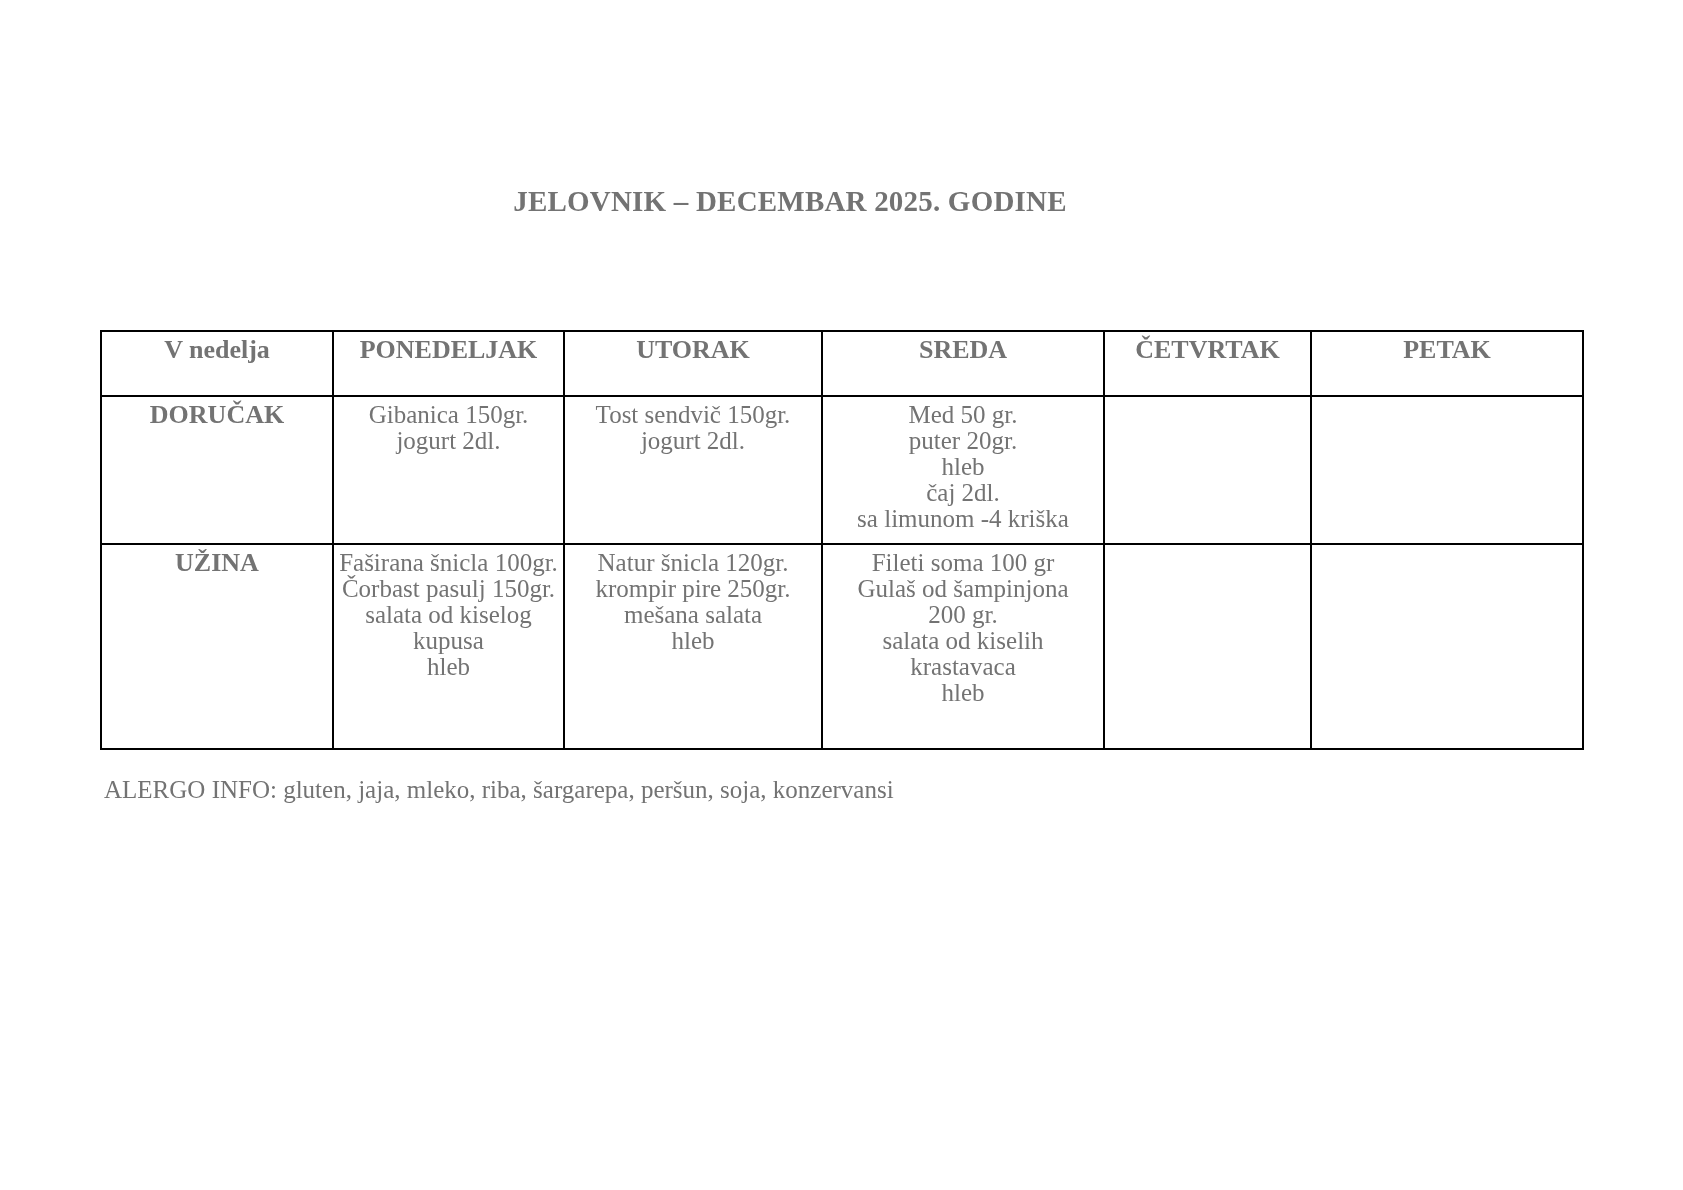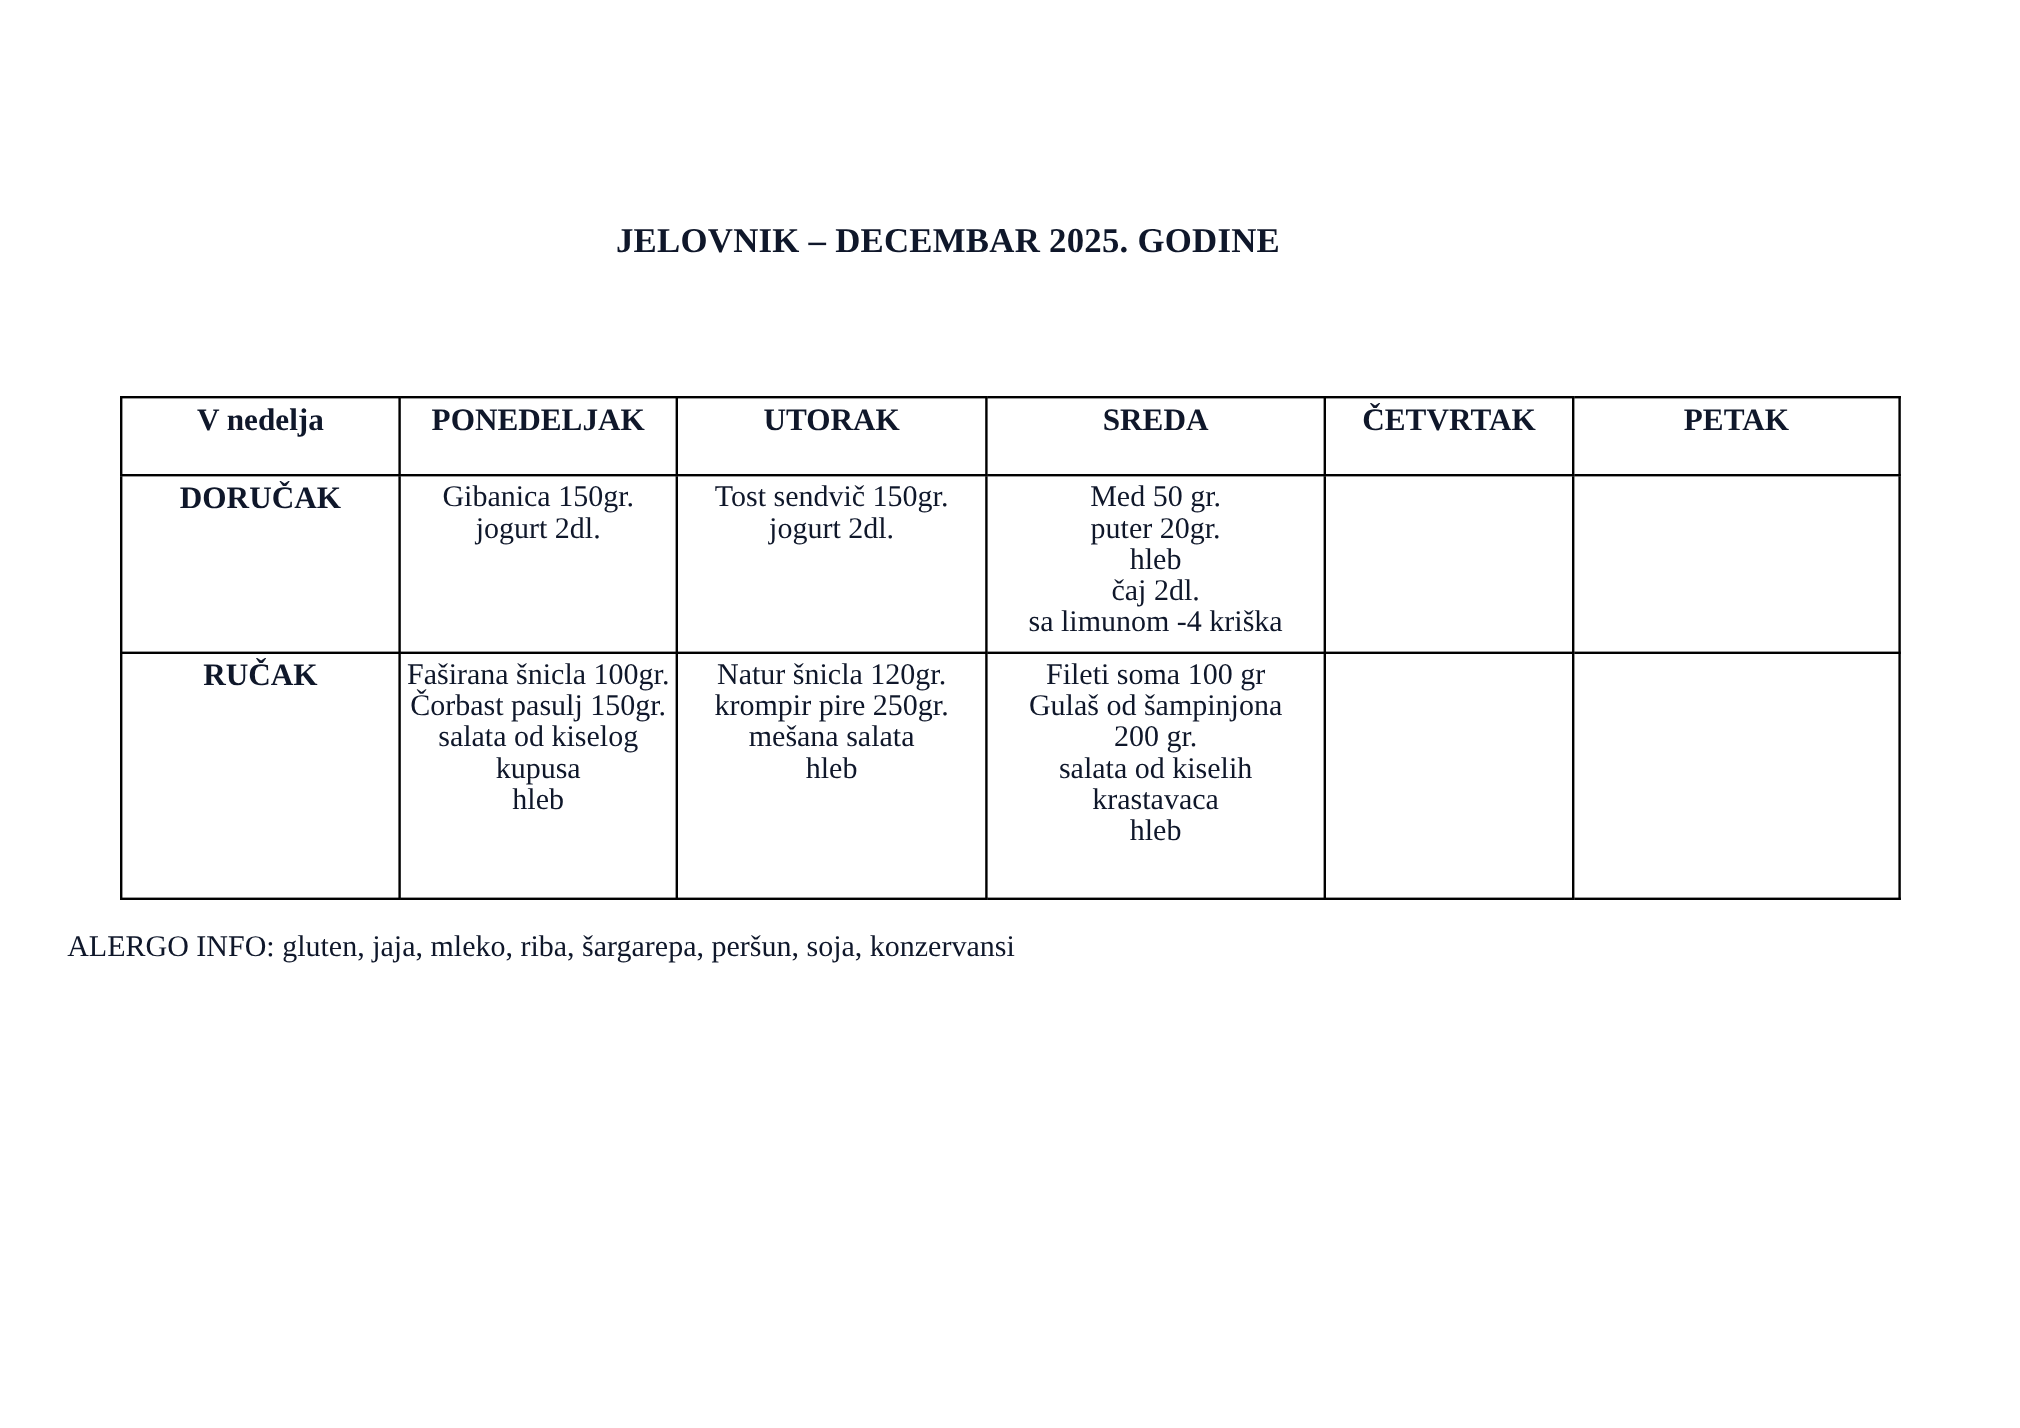--- a/index.html
+++ b/index.html
@@ -5,21 +5,21 @@
   html, body {
     margin: 0;
     padding: 0;
     background: #ffffff;
   }
   .page {
     position: relative;
     width: 1683px;
     height: 1190px;
     background: #ffffff;
-    color: #0f172a;
+    color: #737373;
     font-family: "Liberation Serif", "DejaVu Serif", serif;
     overflow: hidden;
   }
   .title-wrap {
     margin: 0 0 0 100px;
     padding-top: 185px;
     width: 1380px;
     text-align: center;
   }
   .doc-title {
@@ -56,21 +56,21 @@
   }
   table.menu th.row-label {
     font-weight: bold;
     font-size: 26px;
   }
   table.menu tr.row-breakfast th, table.menu tr.row-breakfast td { height: 139px; }
   table.menu tr.row-lunch th,     table.menu tr.row-lunch td     { height: 196px; }
   table.menu tr.row-snack th,     table.menu tr.row-snack td     { height: 59px;  }
   .cell-line { min-height: 26px; font-family: Liberation Serif, serif; }
   .footer-notes {
-    margin: 24px 0 0 56px;
+    margin: 24px 0 0 104px;
     width: 1465px;
     font-size: 25px;
     line-height: 31px;
     text-align: left;
   }
   .footer-notes p {
     margin: 0;
     padding: 0;
   }
 </style>
@@ -117,21 +117,21 @@
             <div class="cell-line">Med 50 gr.</div>
             <div class="cell-line">puter 20gr.</div>
             <div class="cell-line">hleb</div>
             <div class="cell-line">čaj 2dl.</div>
             <div class="cell-line">sa limunom -4 kriška</div>
           </td>
         <td></td>
         <td></td>
       </tr>
       <tr class="row-lunch">
-        <th class="row-label">RUČAK</th>
+        <th class="row-label">UŽINA</th>
         <td>
             <div class="cell-line">Faširana šnicla 100gr.</div>
             <div class="cell-line">Čorbast pasulj 150gr.</div>
             <div class="cell-line">salata od kiselog</div>
             <div class="cell-line">kupusa</div>
             <div class="cell-line">hleb</div>
           </td>
         <td>
             <div class="cell-line">Natur šnicla 120gr.</div>
             <div class="cell-line">krompir pire 250gr.</div>

